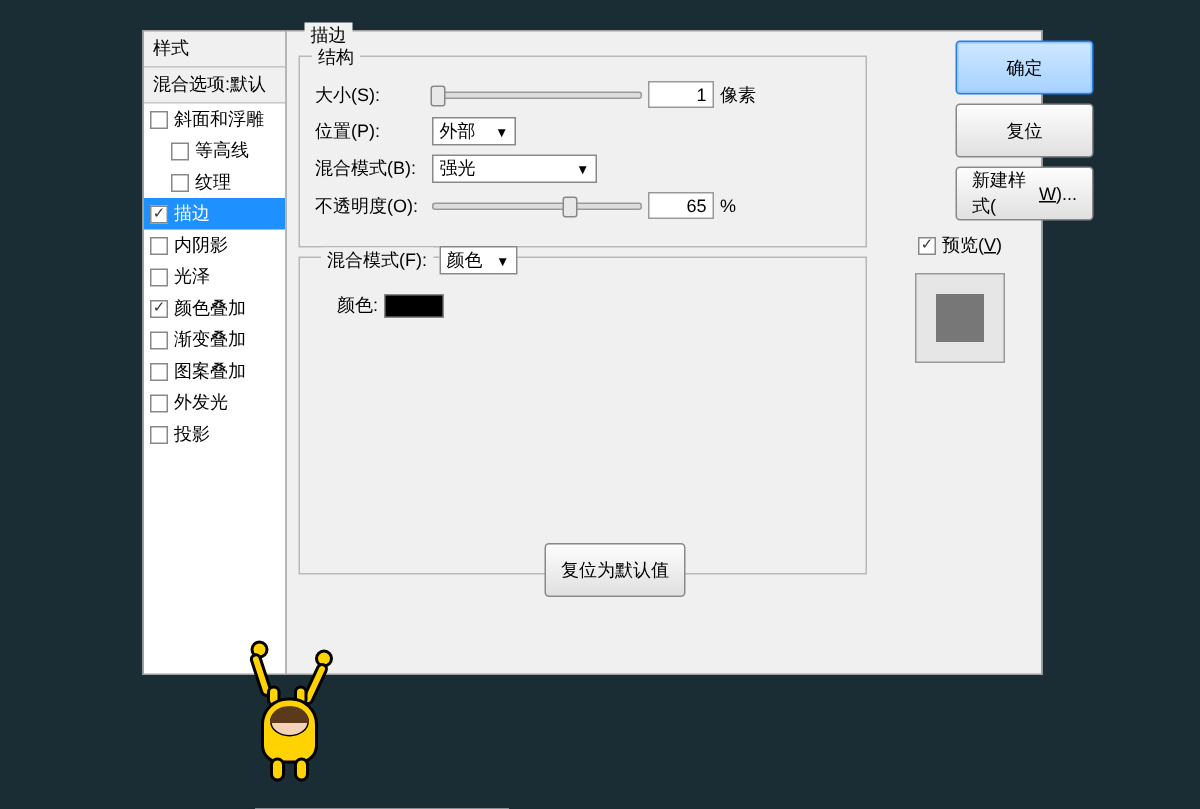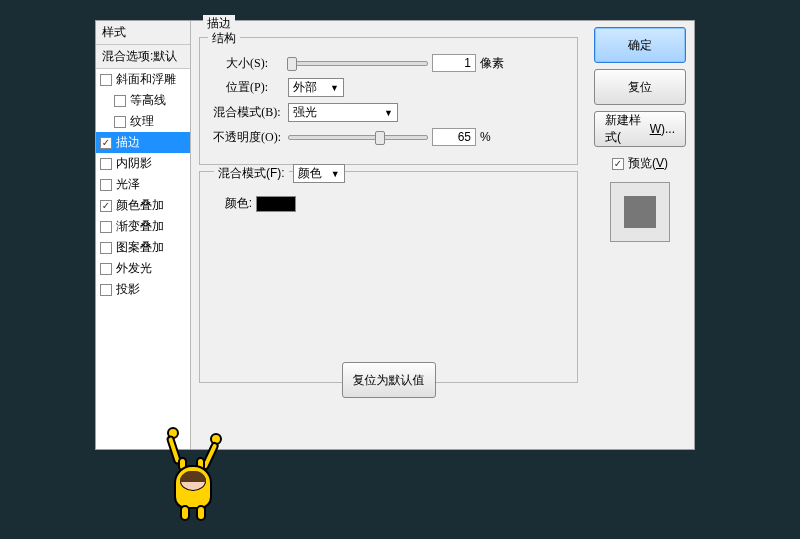--- a/index.html
+++ b/index.html
@@ -16,28 +16,28 @@
   .style-item { display: flex; align-items: center; gap: 4px; padding: 2px 4px; }
   .style-item.indent { padding-left: 18px; }
   .style-item.selected { background: #1e90ff; color: #fff; }
   .cb { width: 12px; height: 12px; border: 1px solid #888; background: #fff; display:inline-flex; align-items:center; justify-content:center; font-size:10px; color:#333;}
   .cb.checked::before { content:"✓"; font-size:10px; line-height:10px;}
   .middle-col { flex: 1; position: relative; padding: 4px 8px 8px 8px; }
   .group { border: 1px solid #b8b8b8; padding: 10px 10px 12px 10px; margin-bottom: 6px; position: relative; background:#f0f0f0;}
   .group-legend { position: absolute; top: -8px; left: 8px; background: #f0f0f0; padding: 0 4px; }
   .big-legend { position: absolute; top: -6px; left: 12px; background:#f0f0f0; padding:0 4px;}
   .row { display: flex; align-items: center; margin: 6px 0; gap: 4px; }
-  .lbl { width: 74px; text-align: center; font-family: Liberation Serif, serif; }
+  .lbl { width: 74px; text-align: left; }
   .slider-track { position: relative; width: 140px; height: 5px; background:#ddd; border:1px solid #999; border-radius:2px;}
   .slider-thumb { position:absolute; top:-5px; width:10px; height:14px; background:#e8e8e8; border:1px solid #888; border-radius:2px;}
   .num-input { width: 44px; height: 18px; border: 1px solid #999; background:#fff; text-align:right; padding:0 4px;}
   .select { height: 19px; border: 1px solid #888; background:#fff; display:inline-flex; align-items:center; padding:0 4px; gap:4px;}
   .select .arrow { font-size:9px; margin-left:auto;}
   .color-swatch { width: 40px; height: 16px; background:#000; border:1px solid #888;}
-  .btn { height: 20px; border:1px solid #888; background:linear-gradient(#fdfdfd,#e0e0e0); border-radius:3px; padding: 17px 10px; display:inline-flex; align-items:center; justify-content:center; cursor:default;}
+  .btn { height: 20px; border:1px solid #888; background:linear-gradient(#fdfdfd,#e0e0e0); border-radius:3px; padding: 17px 10px; display:inline-flex; align-items:center; justify-content:center; cursor:default;margin-left:43px;}
   .bottom-btns { display:flex; gap:10px; justify-content:center; margin-top:150px;}
   .right-col { width: 108px; padding: 6px 8px; display:flex; flex-direction:column; gap:6px; align-items:stretch;}
   .right-col .btn { width:100%; justify-content:center;}
   .btn.primary { border:1px solid #2a7de1; background:linear-gradient(#cfe8ff,#a6d2ff); box-shadow: inset 0 0 0 1px #8fc5ff;}
   .preview-row { display:flex; align-items:center; gap:4px; justify-content:center; margin-top:2px;}
   .preview-box { width:60px; height:60px; border:1px solid #999; background:#e6e6e6; margin: 4px auto 0 auto; display:flex; align-items:center; justify-content:center;}
   .preview-inner { width:32px; height:32px; background:#777; }
   
   .mascot { position:absolute; left:160px; top:435px; width:70px; height:100px; pointer-events:none;}
   .m-arm { position:absolute; width:8px; height:30px; background:#ffd200; border:2px solid #000; border-radius:6px;}

